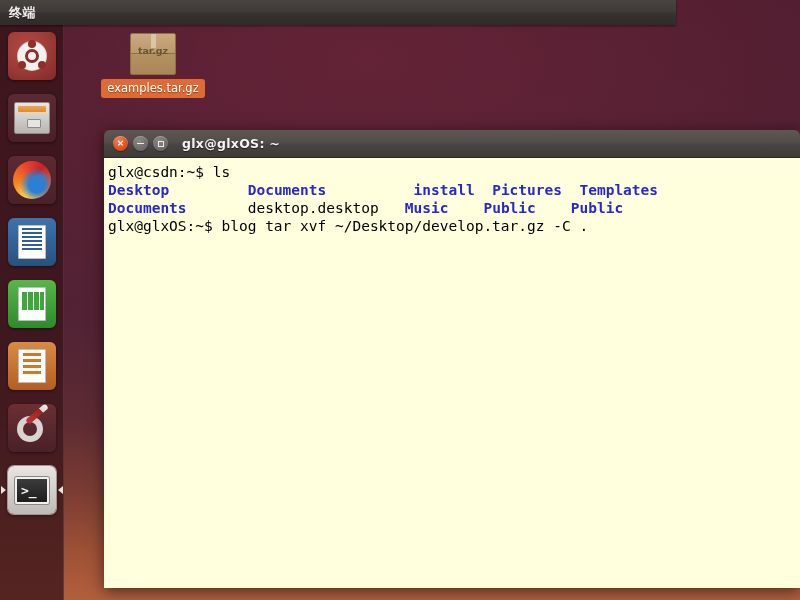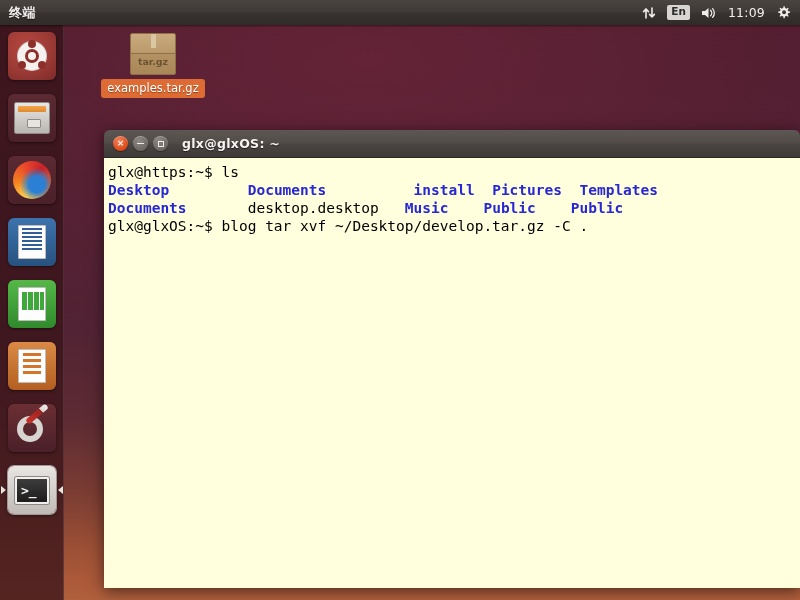--- a/index.html
+++ b/index.html
@@ -21,21 +21,21 @@
         #522334 55%,
         #5d2b33 70%,
         #7a3c33 82%,
         #9a4f35 91%,
         #ac5a3a 97%,
         #b0603d 100%);
   }
 
   
   #panel{
-    position:absolute; left:0; top:0; width:800px; height:25px;
+    position:absolute; left:0; top:0; width:676px; height:25px;
     background:linear-gradient(to bottom,#4a4441 0%,#3f3a37 48%,#383331 52%,#2f2b29 100%);
     display:flex; align-items:center;
     z-index:40;
     box-shadow:0 1px 2px rgba(0,0,0,0.45);
   }
   #panel-title{
     color:#f2efee; font-size:13px; font-weight:bold;
     margin-left:9px; letter-spacing:0.5px;
     text-shadow:0 1px 1px rgba(0,0,0,0.6);
   }
@@ -163,21 +163,21 @@
   
   #desk-icon{
     position:absolute; left:105px; top:33px; width:96px;
     display:flex; flex-direction:column; align-items:center;
     z-index:10;
   }
   .archive{
     width:46px;height:42px;border-radius:2px;
     background:linear-gradient(to bottom,#c9ab7e 0%,#bb9a6c 46%,#b49263 47%,#a98757 100%);
     border:1px solid #8d7046; position:relative;
-    display:flex;align-items:flex-end;justify-content:center;
+    display:flex;align-items:center;justify-content:center;
   }
   .archive:before{
     content:""; position:absolute; left:50%; top:0; width:5px;height:14px;
     margin-left:-2.5px; background:#d9c7a3;
   }
   .archive:after{
     content:""; position:absolute; left:0; right:0; top:19px; height:1px;
     background:rgba(110,85,50,0.55);
   }
   .arch-label{
@@ -234,50 +234,20 @@
     user-select:none;
   }
 </style>
 </head>
 <body>
 
 <div id="wallpaper"></div>
 
 <div id="panel">
   <div id="panel-title">终端</div>
-  <div id="panel-right">
-    <div class="ind">
-      <svg width="14" height="14" viewBox="0 0 14 14" aria-hidden="true">
-        <path d="M4 12 L4 3 M4 3 L1.6 5.6 M4 3 L6.4 5.6" stroke="#f0ecea" stroke-width="1.6" fill="none" stroke-linecap="round"></path>
-        <path d="M10 2 L10 11 M10 11 L7.6 8.4 M10 11 L12.4 8.4" stroke="#f0ecea" stroke-width="1.6" fill="none" stroke-linecap="round"></path>
-      </svg>
-    </div>
-    <div class="ind">
-      <span class="kbd-box">En</span>
-    </div>
-    <div class="ind">
-      <svg width="16" height="14" viewBox="0 0 16 14" aria-hidden="true">
-        <path d="M1 5 L4 5 L7.5 2 L7.5 12 L4 9 L1 9 Z" fill="#f0ecea"></path>
-        <path d="M9.6 4.2 a4 4 0 0 1 0 5.6" stroke="#f0ecea" stroke-width="1.3" fill="none" stroke-linecap="round"></path>
-        <path d="M11.6 2.6 a6.4 6.4 0 0 1 0 8.8" stroke="#f0ecea" stroke-width="1.3" fill="none" stroke-linecap="round"></path>
-      </svg>
-    </div>
-    <div id="clock" class="ind">11:09</div>
-    <div class="ind">
-      <svg width="15" height="15" viewBox="0 0 16 16" aria-hidden="true">
-        <path d="M8 1.2 L9.3 1.2 L9.6 3.1 A5 5 0 0 1 11.1 3.9 L12.6 2.8 L13.5 3.7 L12.4 5.2
-                 A5 5 0 0 1 13.1 6.7 L15 7 L15 8.3 L13.1 8.6 A5 5 0 0 1 12.4 10.1 L13.5 11.6
-                 L12.6 12.5 L11.1 11.4 A5 5 0 0 1 9.6 12.1 L9.3 14 L8 14 L7.7 12.1
-                 A5 5 0 0 1 6.2 11.4 L4.7 12.5 L3.8 11.6 L4.9 10.1 A5 5 0 0 1 4.2 8.6
-                 L2.3 8.3 L2.3 7 L4.2 6.7 A5 5 0 0 1 4.9 5.2 L3.8 3.7 L4.7 2.8 L6.2 3.9
-                 A5 5 0 0 1 7.7 3.1 Z" fill="#f0ecea"></path>
-        <circle cx="8.6" cy="7.65" r="2.1" fill="#3a3533"></circle>
-      </svg>
-    </div>
-  </div>
 </div>
 
 <div id="launcher">
 
   <div class="launch-item">
     <div class="tile ic-dash">
       <div class="dash-circle">
         <div class="dash-inner"></div>
         <div class="dot d1"></div>
           <div class="dot d2"></div>
@@ -369,18 +339,18 @@
       </div>
     <div class="wbtn min">
         <span class="dash"></span>
       </div>
     <div class="wbtn max">
         <span class="sq"></span>
       </div>
     <div id="wtitle">glx@glxOS: ~</div>
   </div>
   <div id="termbody">
-    <pre id="console"><span class="c-plain">glx@https:~$ ls</span>
+    <pre id="console"><span class="c-plain">glx@csdn:~$ ls</span>
 <span class="c-dir">Desktop</span>         <span class="c-dir">Documents</span>          <span class="c-dir">install</span>  <span class="c-dir">Pictures</span>  <span class="c-dir">Templates</span>
 <span class="c-dir">Documents</span>       <span class="c-plain">desktop.desktop</span>   <span class="c-dir">Music</span>    <span class="c-dir">Public</span>    <span class="c-dir">Public</span>
 <span class="c-plain">glx@glxOS:~$ blog tar xvf ~/Desktop/develop.tar.gz -C .</span></pre>
   </div>
 </div>
 
 </body></html>

